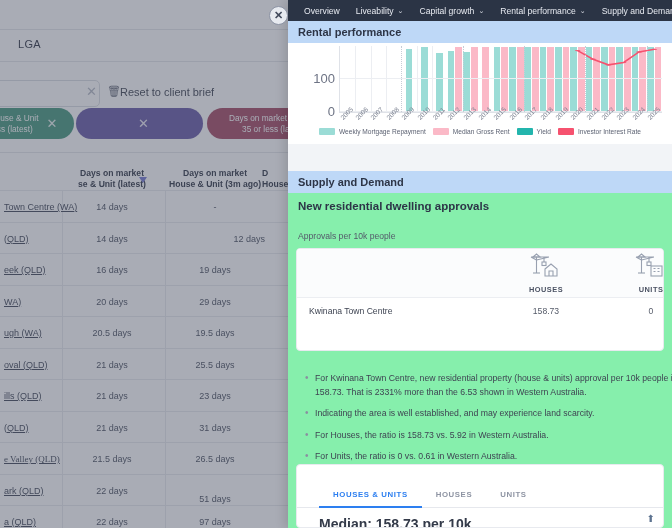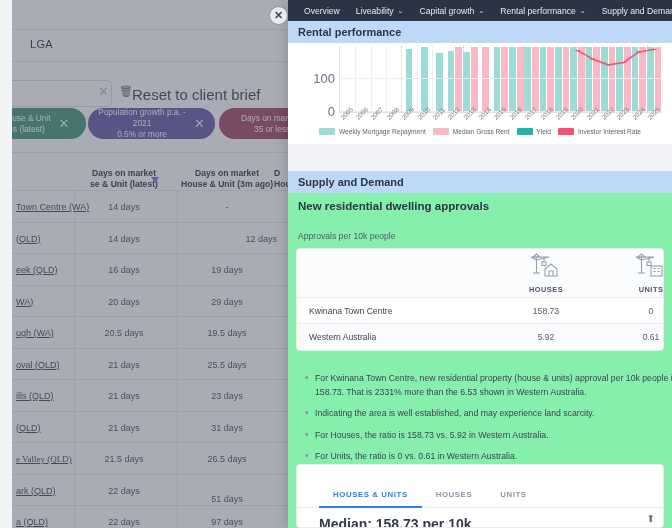--- a/index.html
+++ b/index.html
@@ -6,36 +6,36 @@
   html, body {
     width: 672px; height: 528px;
     overflow: hidden;
     font-family: "Liberation Sans", sans-serif;
     background: #ffffff;
   }
   #root { position: relative; width: 672px; height: 528px; overflow: hidden; background:#f3f4f6; }
 
   
   .backdrop {
-    position: absolute; left:12px; top:0; width: 288px; height: 528px;
+    position: absolute; left:0; top:0; width: 288px; height: 528px;
     background: #ffffff; overflow: hidden;
   }
   .bg-topbar {
     position:absolute; left:0; top:0; width:288px; height:30px;
     background:#ffffff; border-bottom:1px solid #e6e8ec;
   }
   .bg-tabs { position:absolute; left:0; top:30px; width:288px; height:32px; background:#fff; border-bottom:1px solid #e6e8ec;}
   .bg-tab-lga { position:absolute; left:18px; top:38px; font-size:11px; color:#3a3f4d; letter-spacing:.3px;}
   .bg-filterbar { position:absolute; left:0; top:62px; width:288px; height:45px; background:#fff; }
   .bg-searchbox {
     position:absolute; left:-110px; top:80px; width:210px; height:27px;
     border:1px solid #dcdfe5; border-radius:5px; background:#fff;
   }
   .bg-searchx { position:absolute; left:86px; top:84px; font-size:13px; color:#b7bcc7; }
-  .bg-reset { position:absolute; left:120px; top:86px; font-size:15px; color:#4a4f5c; }
+  .bg-reset { position:absolute; left:120px; top:86px; font-size:11px; color:#4a4f5c; }
   .bg-trash { position:absolute; left:107px; top:85px; font-size:11px; color:#6a6f7c;}
 
   .chip {
     position:absolute; height:31px; border-radius:16px;
     display:flex; align-items:center; justify-content:center;
     padding:0 10px; color:#fff; font-size:8.3px; line-height:11px; text-align:center;
   }
   .chip .chip-lines{ display:block; }
   .chip .chip-x { margin-left:8px; font-size:13px; opacity:.88; }
   .chip1 { left:-32px; top:108px; width:106px; background:#4f9d84; }
@@ -187,24 +187,20 @@
     <div class="bg-reset">Reset to client brief</div>
 
     <div class="chip chip1">
       <span class="chip-lines">
         <span>- House &amp; Unit</span><br>
         <span>less (latest)</span>
       </span>
       <span class="chip-x">✕</span>
     </div>
     <div class="chip chip2">
-      <span class="chip-lines">
-        <span>Population growth p.a. - 2021</span><br>
-        <span>0.5% or more</span>
-      </span>
       <span class="chip-x">✕</span>
     </div>
     <div class="chip chip3">
       <span class="chip-lines">
         <span>Days on market - Ho</span><br>
         <span>35 or less (lat</span>
       </span>
     </div>
 
     <div class="bg-sep"></div>
@@ -525,25 +521,20 @@
           </g>
         </svg>
         <div class="colcap h">HOUSES</div>
         <div class="colcap u">UNITS</div>
       </div>
       <div class="appr-row">
         <span class="appr-name">Kwinana Town Centre</span>
         <span class="appr-v1">158.73</span>
         <span class="appr-v2">0</span>
       </div>
-      <div class="appr-row alt">
-        <span class="appr-name">Western Australia</span>
-        <span class="appr-v1">5.92</span>
-        <span class="appr-v2">0.61</span>
-      </div>
     </div>
 
     <div class="bullets">
       <div class="bullet wrap">For Kwinana Town Centre, new residential property (house &amp; units) approval per 10k people is 158.73. That is 2331% more than the 6.53 shown in Western Australia.</div>
       <div class="bullet">Indicating the area is well established, and may experience land scarcity.</div>
       <div class="bullet">For Houses, the ratio is 158.73 vs. 5.92 in Western Australia.</div>
       <div class="bullet">For Units, the ratio is 0 vs. 0.61 in Western Australia.</div>
     </div>
 
     <div class="tabs-card">

